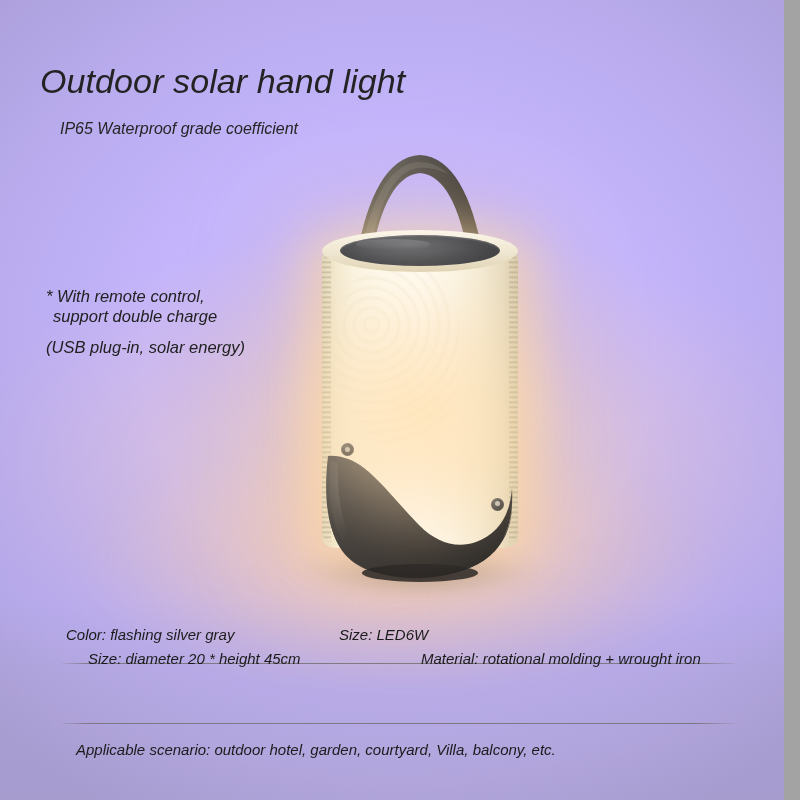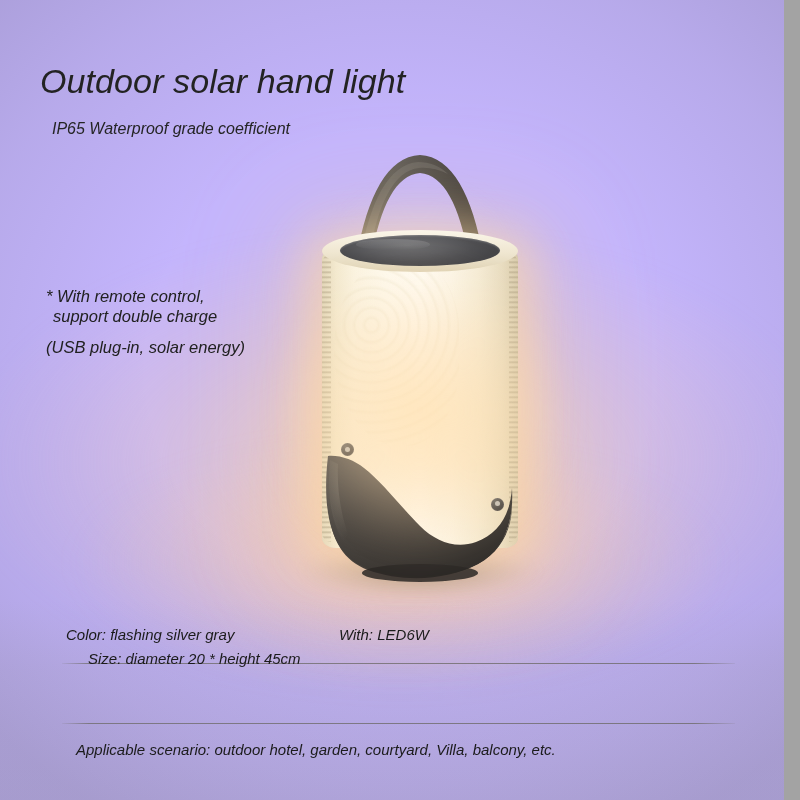--- a/index.html
+++ b/index.html
@@ -158,21 +158,21 @@
     box-shadow:inset 0 0 2px rgba(255,255,255,0.25);
   }
   .pivot-dot{
     position:absolute;width:5px;height:5px;border-radius:50%;
     background:#d7d2c8;opacity:.85;
   }
 
   
   .txt{position:absolute;color:#1d1d1d;}
   #title{left:40px;top:62px;font-size:34px;letter-spacing:.1px;color:#232323;}
-  #subtitle{left:52px;top:120px;font-size:16px;color:#252525;}
+  #subtitle{left:60px;top:120px;font-size:16px;color:#252525;}
 
   #feature{left:46px;top:286px;font-size:16.5px;line-height:20px;color:#212121;}
   #feature .l2{padding-left:7px;text-align:right;}
   #feature .l3{display:block;margin-top:11px;}
 
   .spec-row{position:absolute;left:0;width:800px;height:30px;}
   .spec{position:absolute;font-size:15px;color:#1b1b1b;white-space:nowrap;}
   .divider{
     position:absolute;left:62px;width:673px;height:1px;
     background:linear-gradient(90deg,
@@ -286,26 +286,27 @@
   <div class="txt" id="subtitle">IP65 Waterproof grade coefficient</div>
 
   <div class="txt" id="feature">
     <span>* With remote control,</span><br>
     <span class="l2">support double charge</span>
     <span class="l3">(USB plug-in, solar energy)</span>
   </div>
 
   <div class="spec-row" style="top:626px;">
     <span class="spec" style="left:66px;">Color: flashing silver gray</span>
-    <span class="spec" style="left:339px;">With: LED6W</span>
+    <span class="spec" style="left:339px;">Size: LED6W</span>
   </div>
   <div class="divider" style="top:663px;"></div>
 
   <div class="spec-row" style="top:650px;margin-left:22px;">
     <span class="spec" style="left:66px;">Size: diameter 20 * height 45cm</span>
+    <span class="spec" style="left:399px;">Material: rotational molding + wrought iron</span>
   </div>
   <div class="divider" style="top:723px;"></div>
 
   <div class="spec-row" style="top:741px;">
     <span class="spec" style="left:76px;">Applicable scenario: outdoor hotel, garden, courtyard, Villa, balcony, etc.</span>
   </div>
 
 </div>
 
 </body></html>

